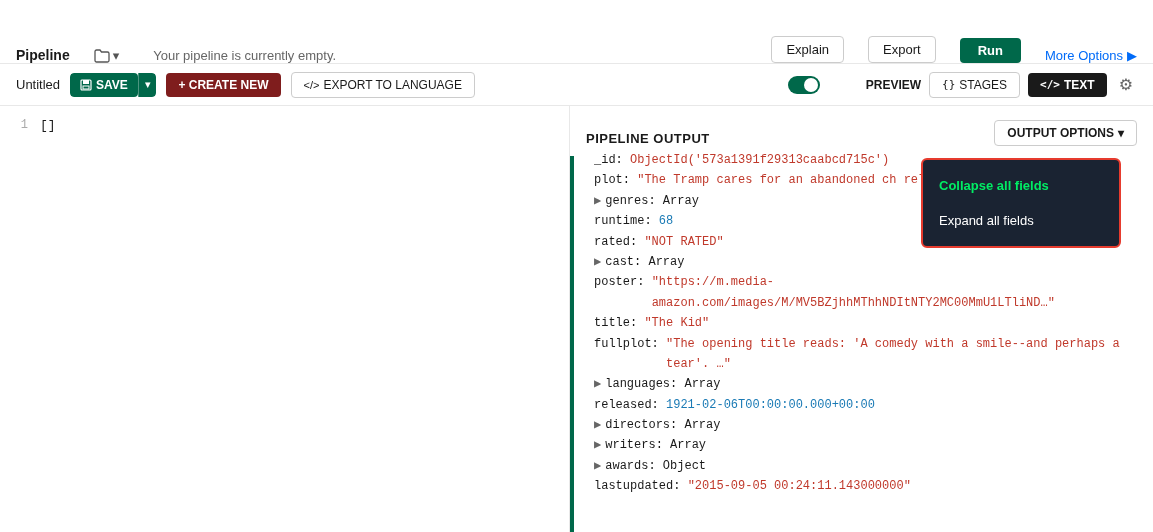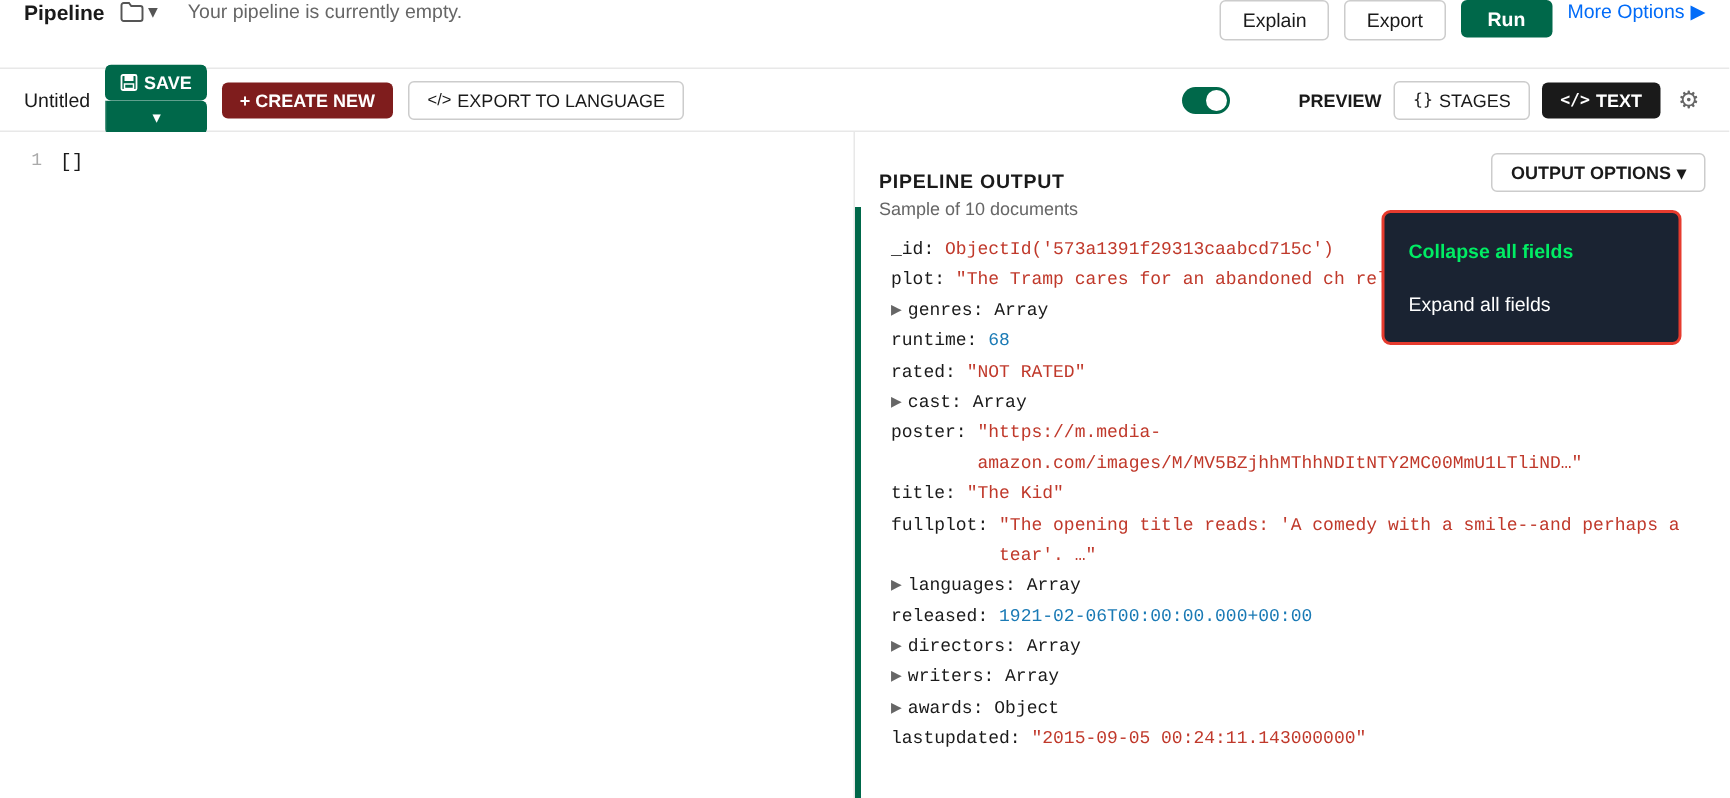--- a/index.html
+++ b/index.html
@@ -1,22 +1,22 @@
 <!DOCTYPE html>
 <html><head>
   <meta charset="utf-8">
   <style>
     * { box-sizing: border-box; margin: 0; padding: 0; }
     body { font-family: -apple-system, BlinkMacSystemFont, 'Segoe UI', sans-serif; font-size: 13px; background: #fff; overflow: hidden; }
 
     
     .top-bar {
-      display: flex; align-items: flex-start; height: 46px;
+      display: flex; align-items: flex-end; height: 46px;
       background: #fff; border-bottom: 1px solid #e8e8e8;
-      padding: 0 16px; gap: 10px;
+      padding: 0 16px; gap: 24px; margin-top: 18px;
     }
     .top-bar-title { font-weight: 600; font-size: 14px; color: #1a1a1a; }
     .folder-icon-btn {
       display: flex; align-items: center; gap: 3px;
       background: none; border: none; cursor: pointer; color: #555;
       font-size: 13px;
     }
     .pipeline-empty-msg { color: #666; font-size: 13px; flex: 1; margin-left: 10px; }
     .btn-explain {
       background: #fff; border: 1px solid #ccc; border-radius: 4px;
@@ -45,21 +45,21 @@
     .btn-save {
       display: flex; align-items: center; gap: 4px;
       background: #00684a; border: none; border-radius: 4px;
       padding: 5px 10px; font-size: 12px; cursor: pointer; color: #fff; font-weight: 600;
     }
     .btn-save-caret {
       background: #00684a; border: none; border-left: 1px solid rgba(255,255,255,0.3);
       padding: 5px 6px; font-size: 11px; cursor: pointer; color: #fff;
       border-radius: 0 4px 4px 0;
     }
-    .save-group { display: flex; border-radius: 4px; overflow: hidden; flex-direction: column; }
+    .save-group { display: flex; border-radius: 4px; overflow: hidden; }
     .btn-create-new {
       display: flex; align-items: center; gap: 4px;
       background: #7f1d1d; border: none; border-radius: 4px;
       padding: 5px 12px; font-size: 12px; cursor: pointer; color: #fff; font-weight: 600;
     }
     .btn-export-lang {
       display: flex; align-items: center; gap: 4px;
       background: #fff; border: 1px solid #ccc; border-radius: 4px;
       padding: 5px 12px; font-size: 12px; cursor: pointer; color: #1a1a1a;
     }
@@ -219,21 +219,20 @@
           <span>▾</span>
         </button>
 
         <div class="dropdown-menu">
           <div class="dropdown-item active">Collapse all fields</div>
           <div class="dropdown-item">Expand all fields</div>
         </div>
       </div>
     </div>
 
-    <div class="output-subtitle">Sample of 10 documents</div>
 
     <div class="doc-output">
 
       <div class="field-line">
         <span class="field-key">_id:</span>&nbsp;
         <span class="field-val-str">ObjectId('573a1391f29313caabcd715c')</span>
       </div>
 
       <div class="field-line">
         <span class="field-key">plot:</span>&nbsp;

